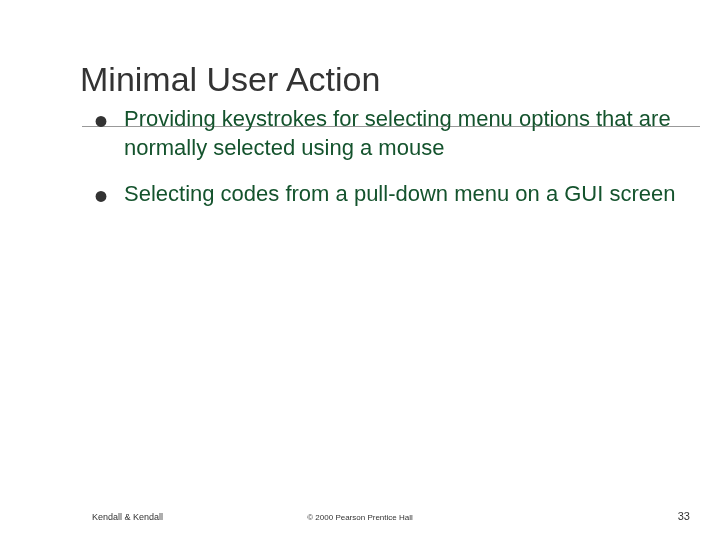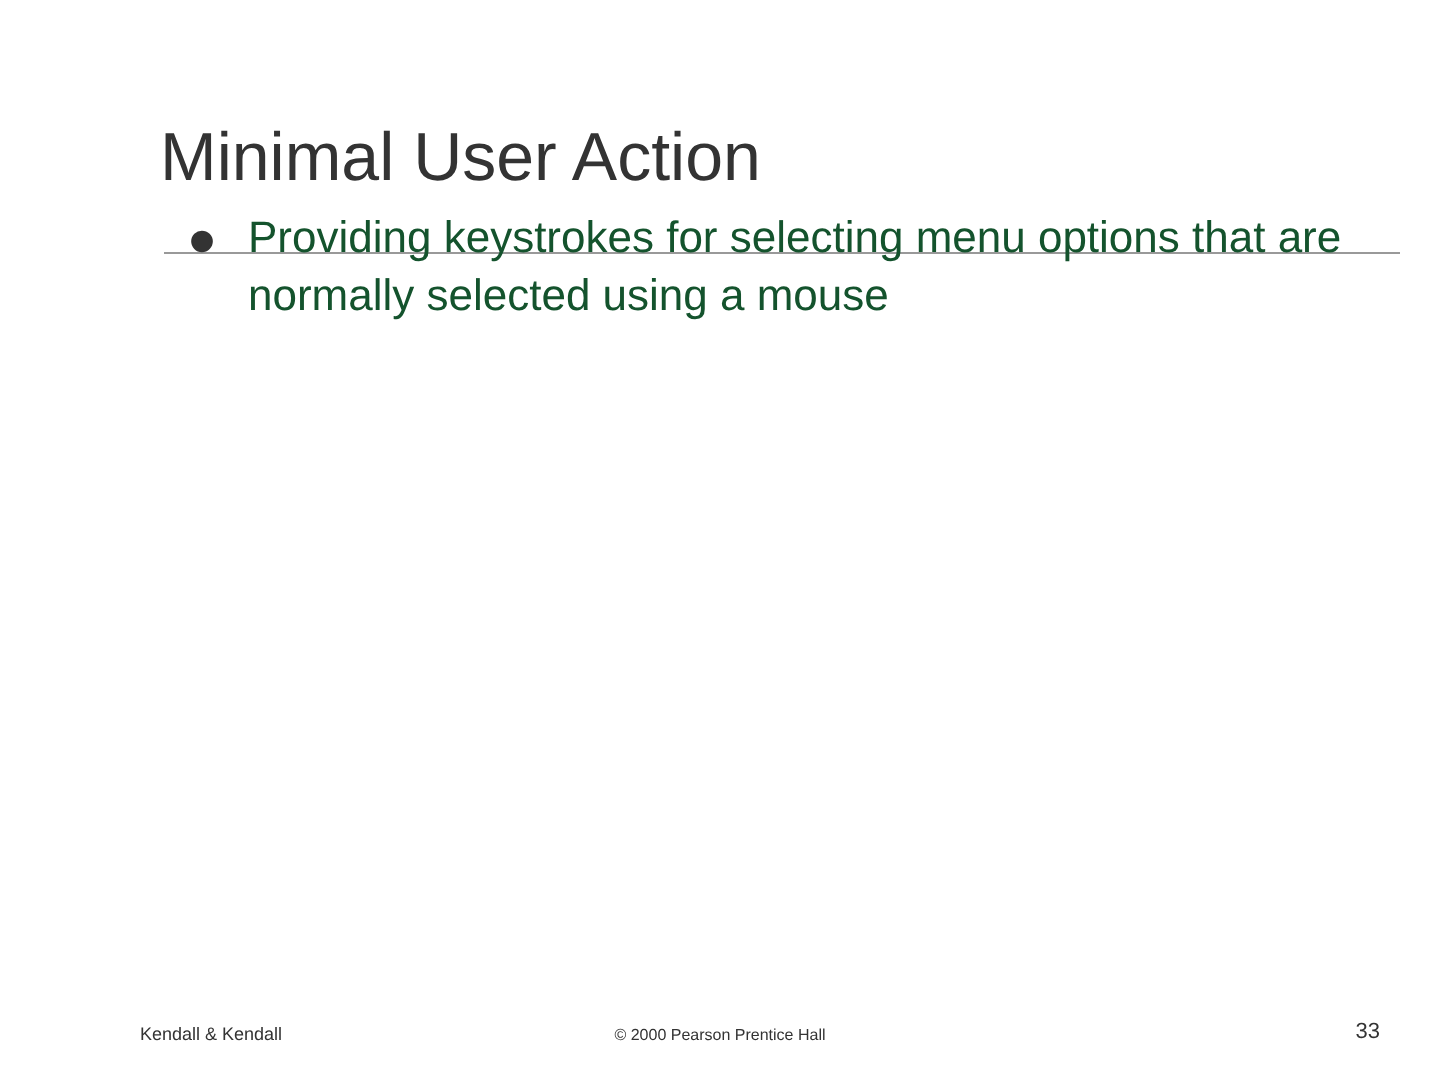--- a/index.html
+++ b/index.html
@@ -56,21 +56,21 @@
       content: "•";
       position: absolute;
       left: 6px;
       top: -10px;
       font-size: 40px;
       color: #333333;
     }
     .footer-left {
       position: absolute;
       bottom: 18px;
-      left: 70px;
+      left: 92px;
       font-size: 9px;
       color: #333333;
       font-family: Verdana, Geneva, sans-serif;
     }
     .footer-center {
       position: absolute;
       bottom: 18px;
       left: 50%;
       transform: translateX(-50%);
       font-size: 8px;
@@ -87,17 +87,18 @@
     }
   </style>
 </head>
 <body>
 
 <div class="slide">
   <h1 class="title">Minimal User Action</h1>
   <div class="divider"></div>
   <ul class="bullet-list">
     <li class="bullet-item"><span> Providing keystrokes for selecting menu options that are normally selected using a mouse</span></li>
+    <li class="bullet-item"><span>Selecting codes from a pull-down menu on a GUI screen</span></li>
   </ul>
   <div class="footer-left">Kendall &amp; Kendall</div>
   <div class="footer-center">© 2000 Pearson Prentice Hall</div>
   <div class="footer-right">33</div>
 </div>
 
 </body></html>

